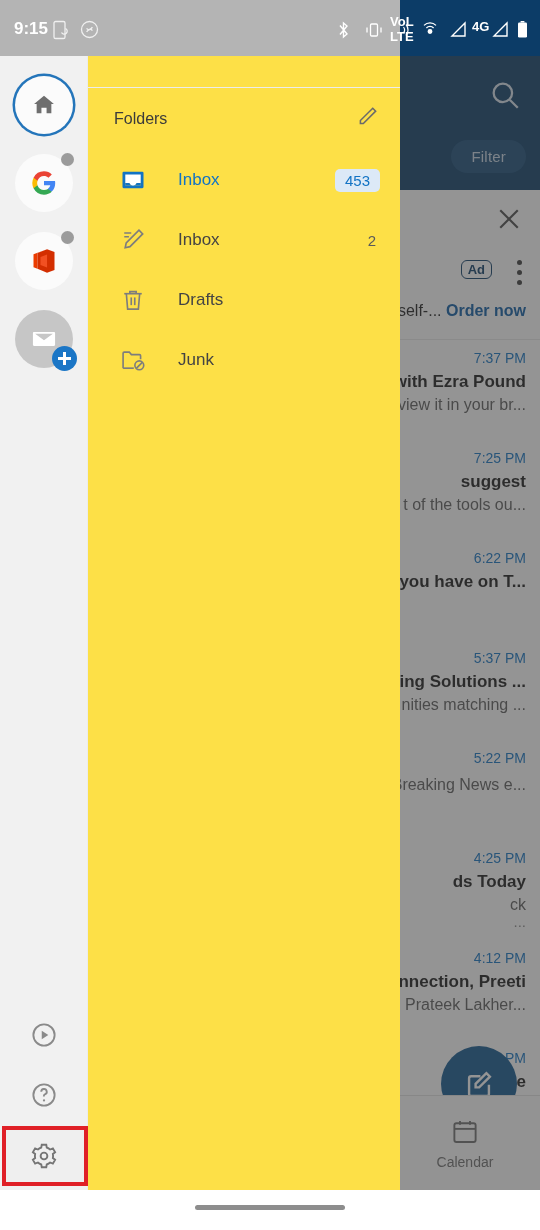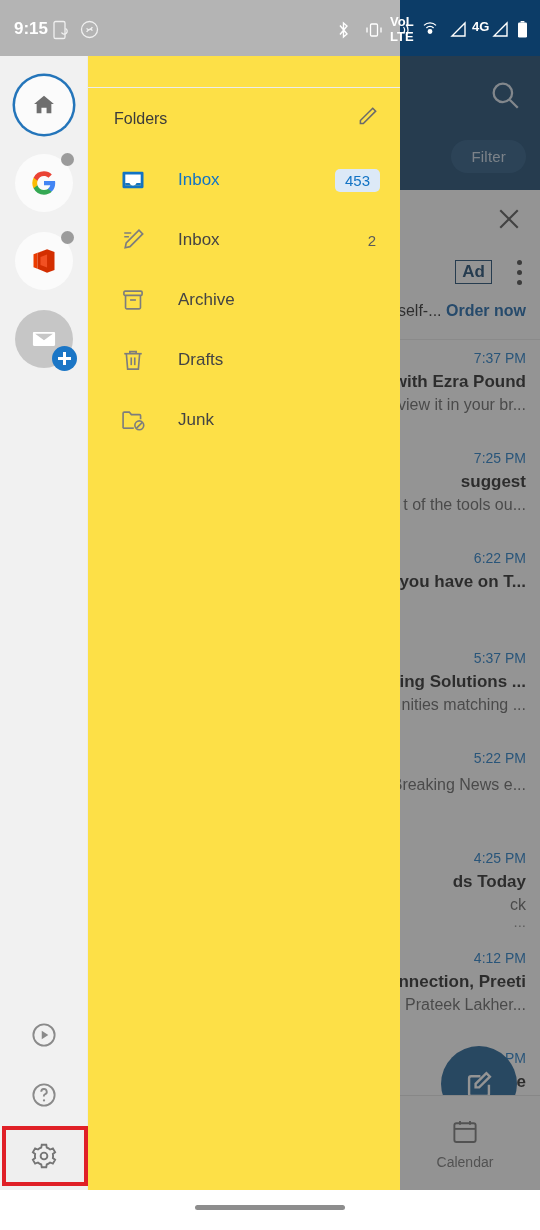--- a/index.html
+++ b/index.html
@@ -34,21 +34,21 @@
   .bg-list { position:absolute; left:0; top:190px; width:540px; bottom:0; background:#fff; }
 
   .ad-card { position:relative; height:150px; border-bottom:1px solid #e8e8e8; }
   .ad-close {
     position:absolute; right:16px; top:14px; width:30px; height:30px;
   }
   .ad-close svg { width:30px; height:30px; }
   .ad-badge {
     position:absolute; right:48px; top:70px;
     border:1.5px solid #0c3c67; color:#0c3c67;
-    font-size:17px; padding:1px 6px; border-radius:0; font-weight:600;
+    font-size:13px; padding:1px 6px; border-radius:6px; font-weight:600;
   }
   .ad-kebab { position:absolute; right:18px; top:70px; width:5px; }
   .ad-kebab i { display:block; width:5px; height:5px; border-radius:50%; background:#3b3b3b; margin-bottom:5px; }
   .ad-text {
     position:absolute; left:0; right:0; top:112px;
     text-align:right; padding-right:14px;
     font-size:16px; color:#1d1d1d; white-space:nowrap;
   }
   .ad-text b { color:#0c5ba4; font-weight:700; }
 
@@ -391,30 +391,20 @@
       <span class="f-ic">
         <svg viewBox="0 0 24 24" fill="none" stroke="#7d7d7d" stroke-width="1.4">
           <path d="M17.1 3.6 20.3 6.8 9.4 17.7l-4.1.9.9-4.1z"></path>
           <path d="M4.5 6h6M4.5 9.2h4"></path>
         </svg>
       </span>
       <span class="f-label">Inbox</span>
       <span class="badge-plain">2</span>
     </div>
 
-    <div class="folder">
-      <span class="f-ic">
-        <svg viewBox="0 0 24 24" fill="none" stroke="#7d7d7d" stroke-width="1.4">
-          <rect x="4.2" y="4.4" width="15.6" height="3.6" rx="1"></rect>
-          <path d="M5.6 8v10.4a1.2 1.2 0 0 0 1.2 1.2h10.4a1.2 1.2 0 0 0 1.2-1.2V8"></path>
-          <line x1="9.5" y1="12" x2="14.5" y2="12"></line>
-        </svg>
-      </span>
-      <span class="f-label">Archive</span>
-    </div>
 
 
 
     <div class="folder">
       <span class="f-ic">
         <svg viewBox="0 0 24 24" fill="none" stroke="#7d7d7d" stroke-width="1.4">
           <path d="M4.5 6.6h15"></path>
             <path d="M9.3 6.6V4.8h5.4v1.8"></path>
           <path d="M6.3 6.6 7.4 19.8h9.2l1.1-13.2"></path>
           <line x1="10.5" y1="9.8" x2="10.5" y2="16.4"></line>

